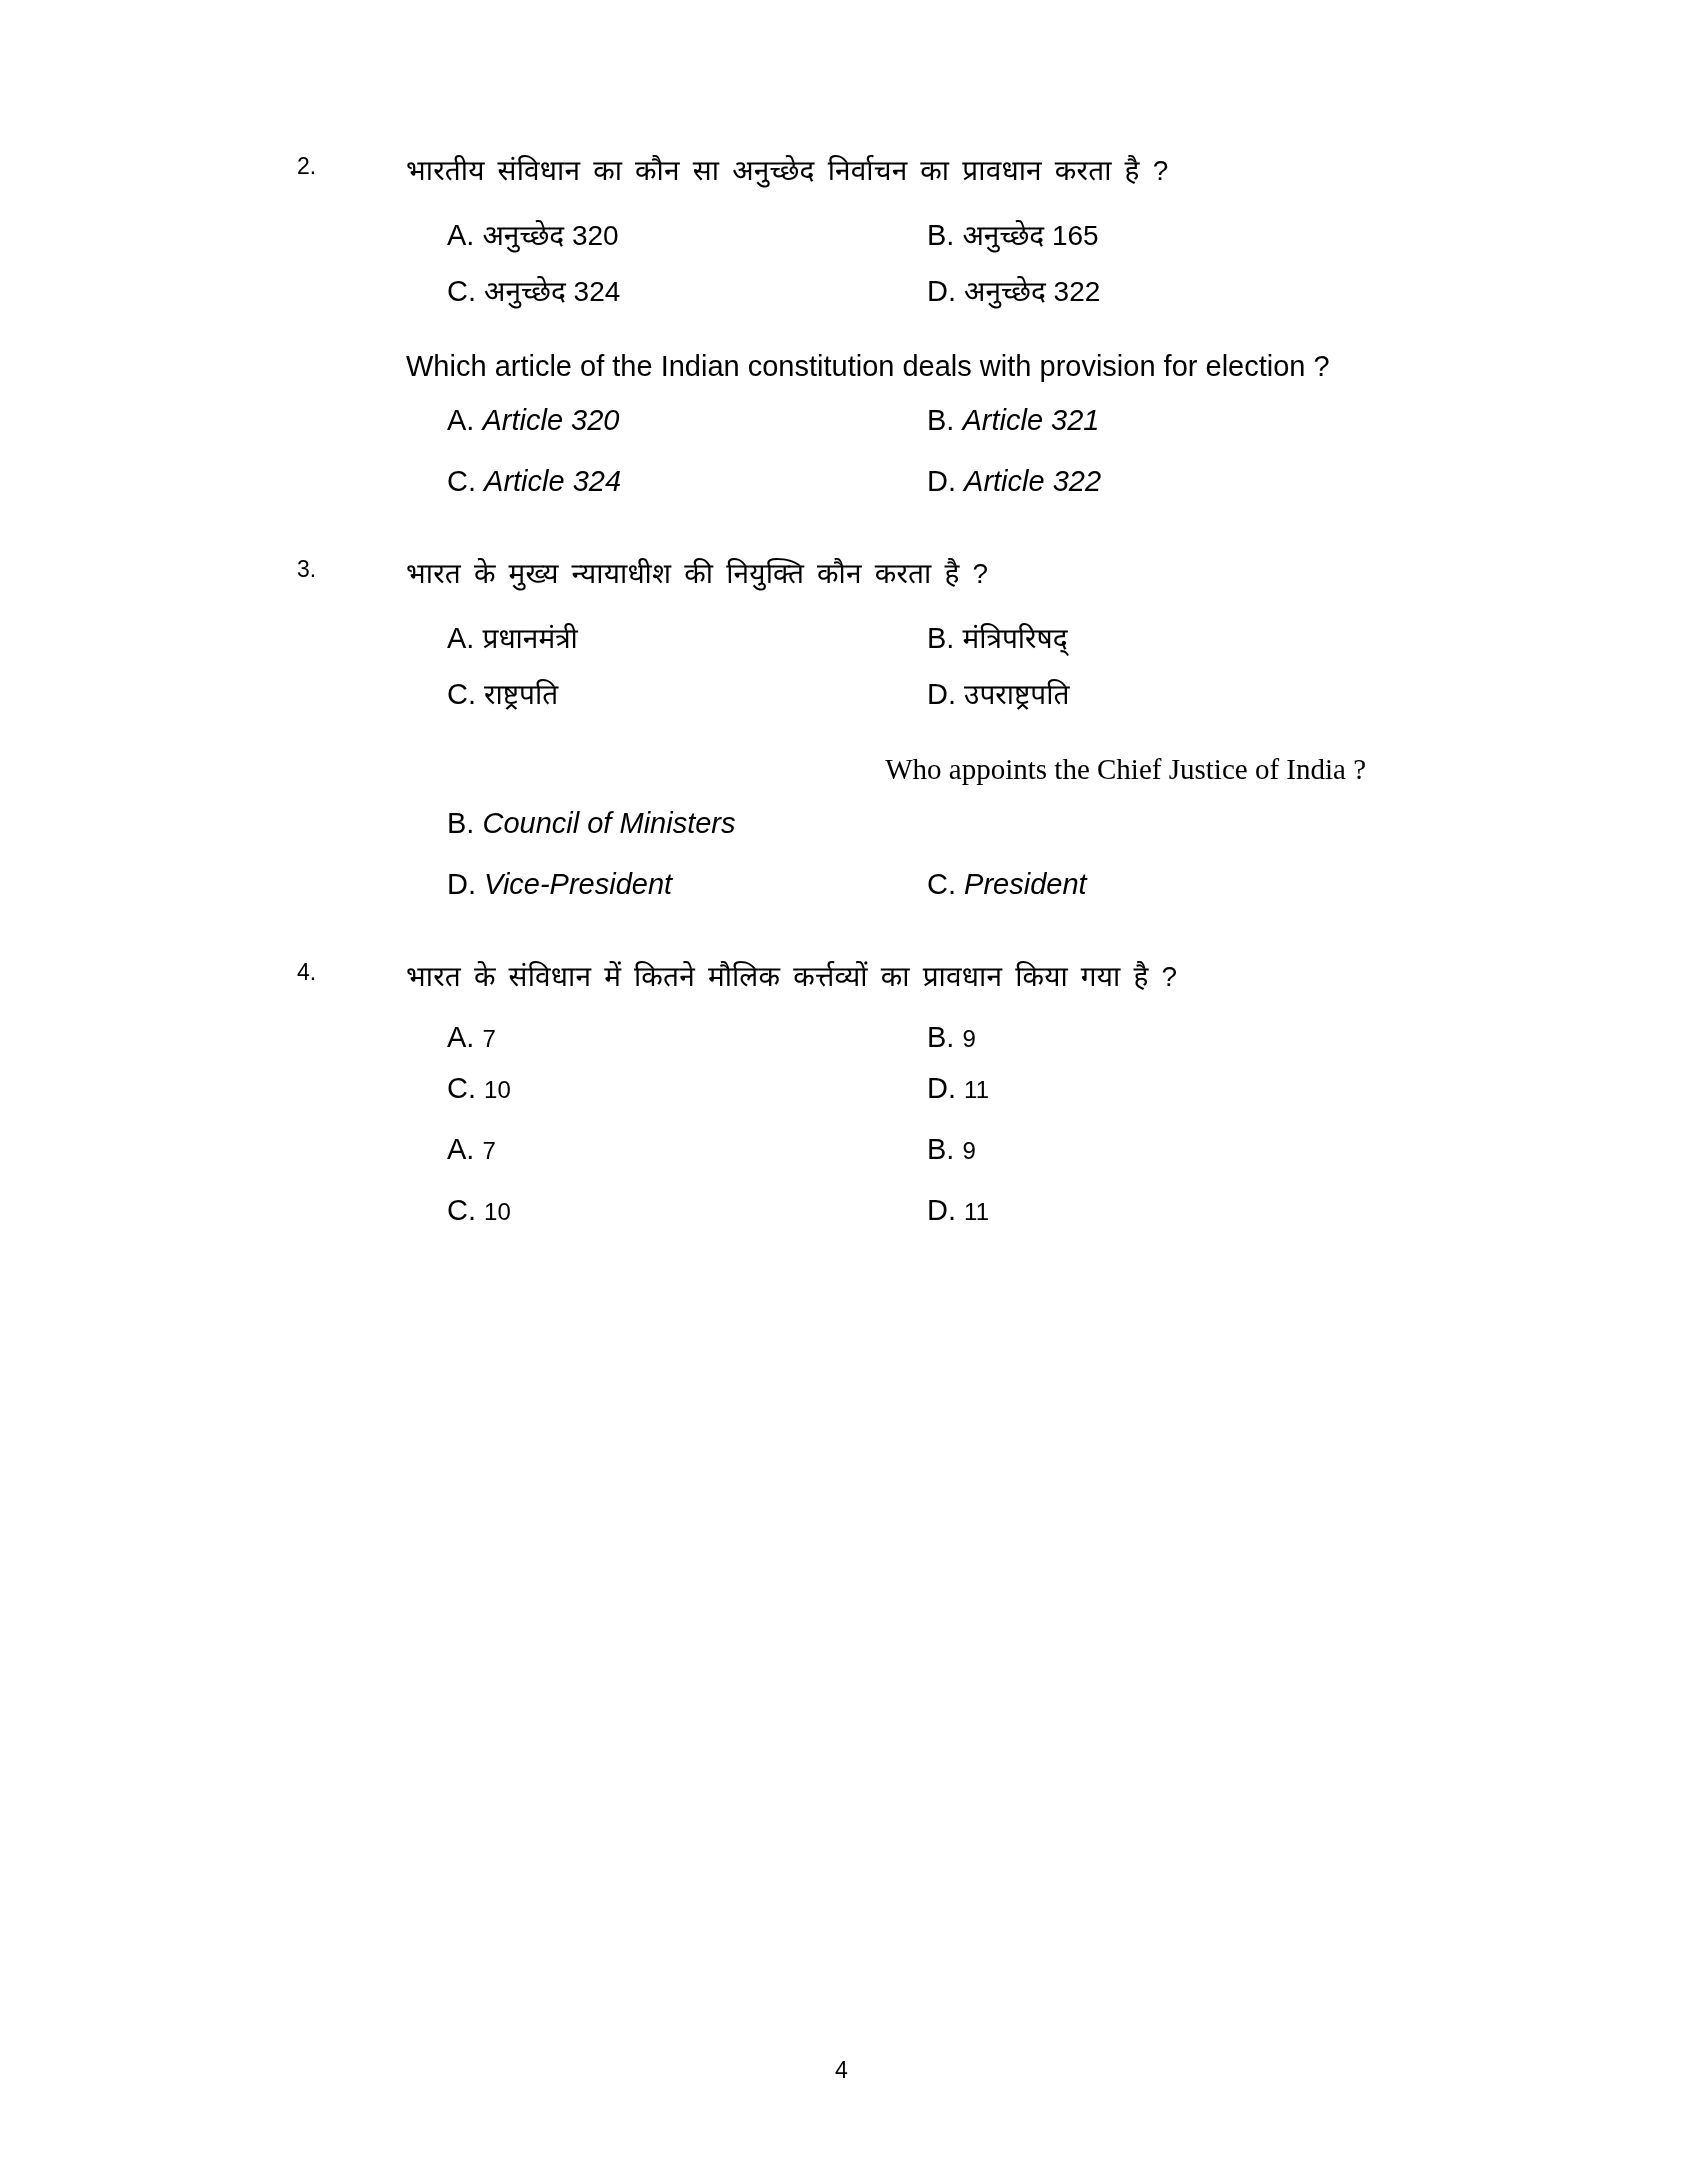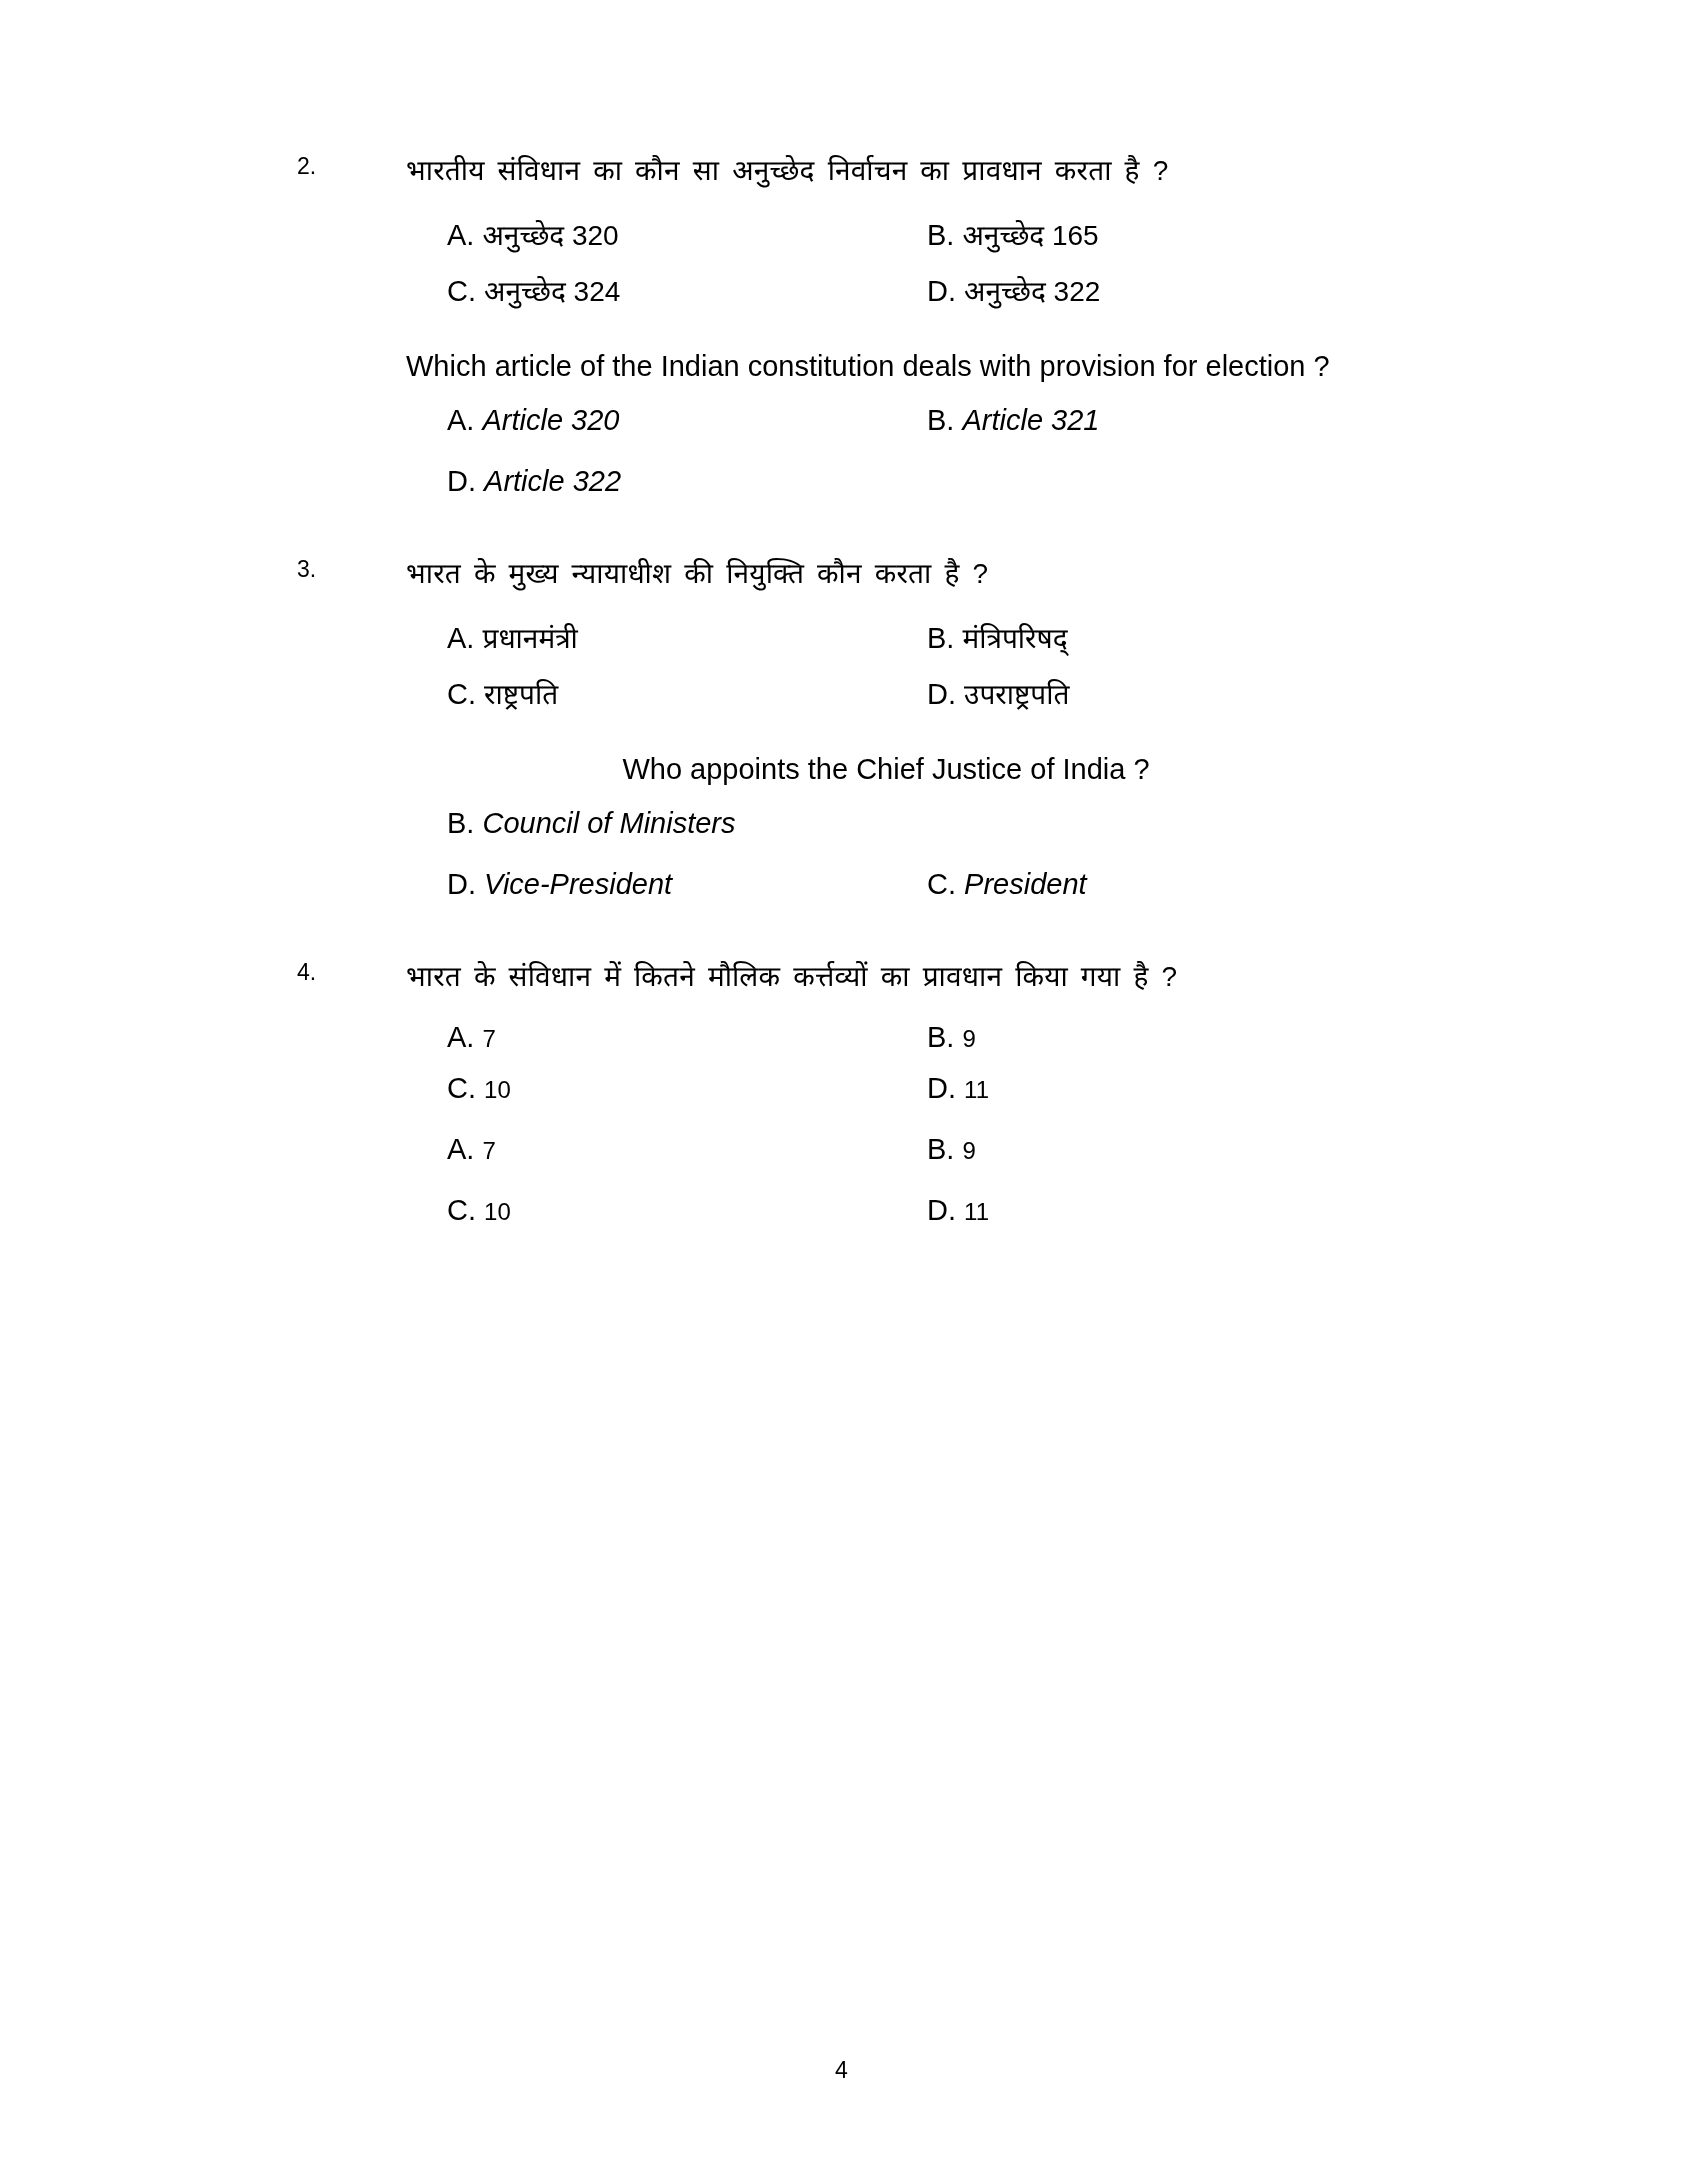--- a/index.html
+++ b/index.html
@@ -46,21 +46,22 @@
     margin-bottom: 22px;
   }
   .q-text-en {
     font-size: 29px;
     line-height: 59px;
     text-align: justify;
     text-justify: inter-word;
     margin-bottom: 8px;
   }
   .q-text-en.nojustify {
-    text-align: center;
+    text-align: right;
+    font-family: Liberation Serif, serif;
   }
   .options {
     display: block;
   }
   .opt-row {
     display: flex;
     width: 100%;
     margin-bottom: 18px;
     margin-left: 41px;
   }
@@ -134,20 +135,24 @@
             <span class="opt-label">A. </span>
             <span class="opt-en-val">Article 320</span>
           </div>
           <div class="opt">
             <span class="opt-label">B. </span>
             <span class="opt-en-val">Article 321</span>
           </div>
         </div>
         <div class="opt-row en">
           <div class="opt">
+            <span class="opt-label">C. </span>
+            <span class="opt-en-val">Article 324</span>
+          </div>
+          <div class="opt">
             <span class="opt-label">D. </span>
             <span class="opt-en-val">Article 322</span>
           </div>
         </div>
       </div>
     </div>
   </div>
 
   <div class="spacer-md"></div>
 

